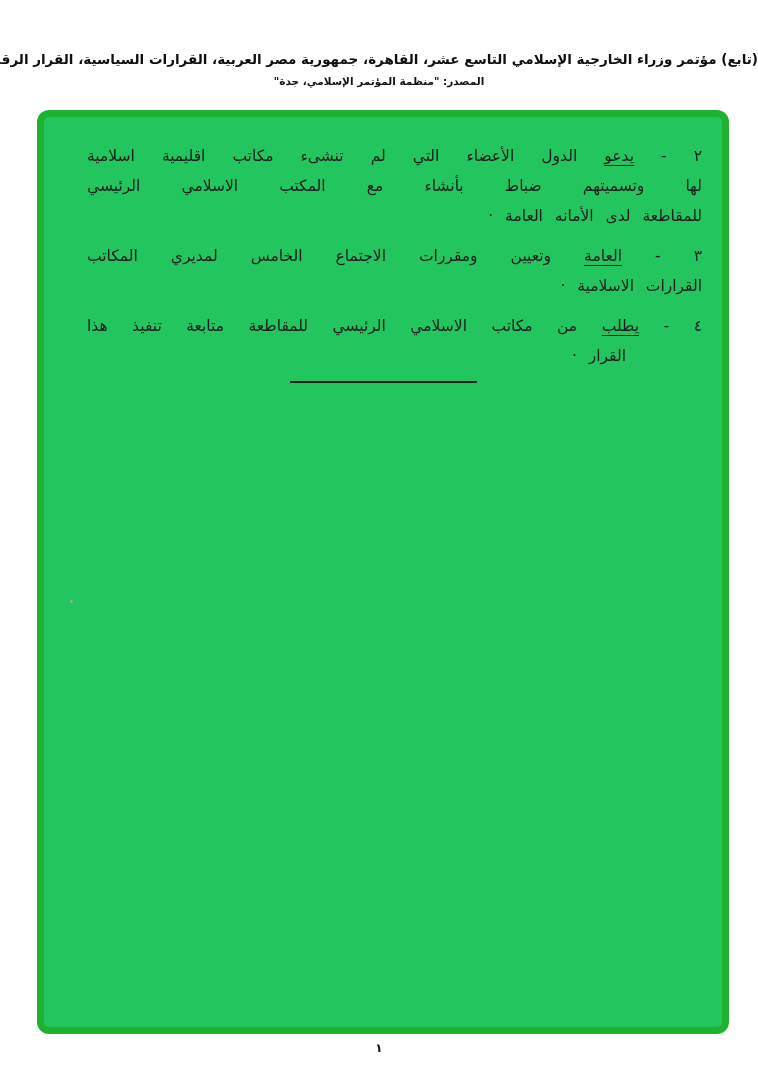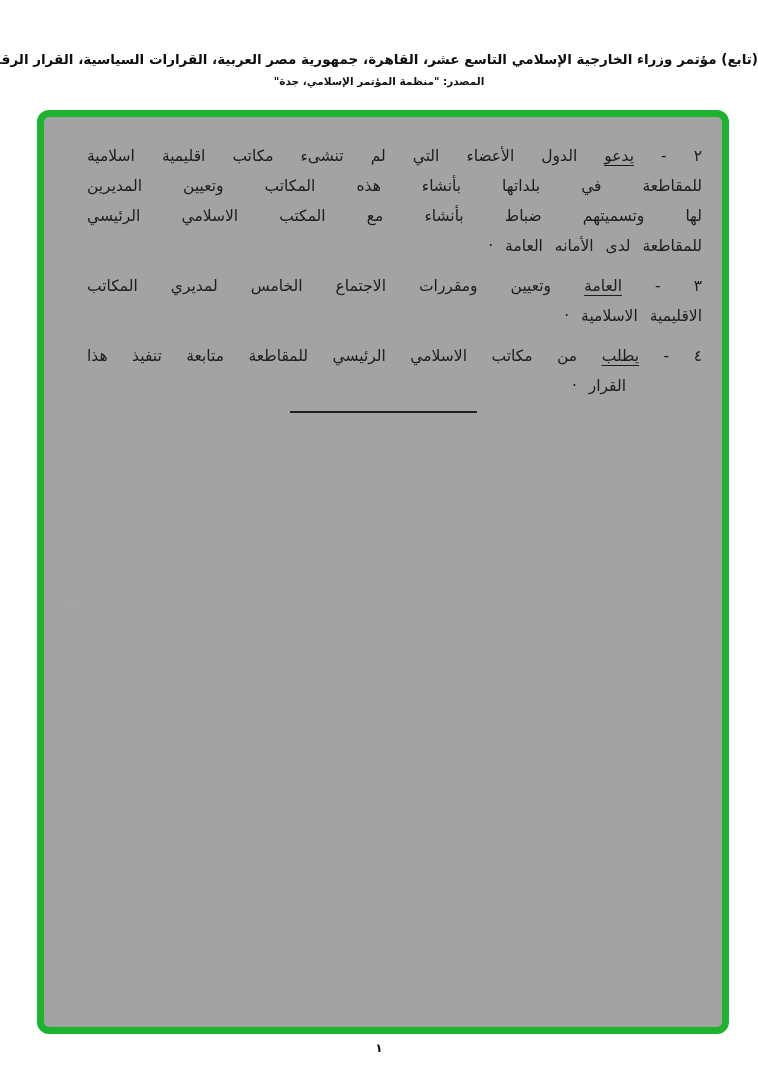--- a/index.html
+++ b/index.html
@@ -37,21 +37,21 @@
   
   .green-box {
     position: absolute;
     left: 37px;
     top: 110px;
     width: 692px;
     height: 924px;
     box-sizing: border-box;
     border: 7px solid #1db32e;
     border-radius: 12px;
-    background: #a3a3a3;
+    background: #22c55e;
     direction: rtl;
     padding: 24px 20px 0 20px;
   }
   
   .item {
     width: 615px;
     margin-bottom: 10px;
     color: #1c1c1c;
   }
   .line {
@@ -117,32 +117,31 @@
 </div>
 
 <div class="green-box">
 
   <section class="item">
     <div class="line jline">
       <span class="item-marker">٢ -</span>
       <span class="lead-word">يدعو</span>
       <span>الدول الأعضاء التي لم تنشىء مكاتب اقليمية اسلامية</span>
     </div>
-    <div class="line jline">للمقاطعة في بلداتها بأنشاء هذه المكاتب وتعيين المديرين</div>
     <div class="line jline">لها وتسميتهم ضباط بأنشاء مع المكتب الاسلامي الرئيسي</div>
     <div class="line lastline">للمقاطعة لدى الأمانه العامة ·</div>
   </section>
 
   <section class="item">
     <div class="line jline">
       <span class="item-marker">٣ -</span>
       <span class="lead-word">العامة</span>
       <span>وتعيين ومقررات الاجتماع الخامس لمديري المكاتب</span>
     </div>
-    <div class="line lastline">الاقليمية الاسلامية ·</div>
+    <div class="line lastline">القرارات الاسلامية ·</div>
   </section>
 
   <section class="item">
     <div class="line jline">
       <span class="item-marker">٤ -</span>
       <span class="lead-word">يطلب</span>
       <span>من مكاتب الاسلامي الرئيسي للمقاطعة متابعة تنفيذ هذا</span>
     </div>
     <div class="line lastline indent-sm">القرار ·</div>
   </section>

